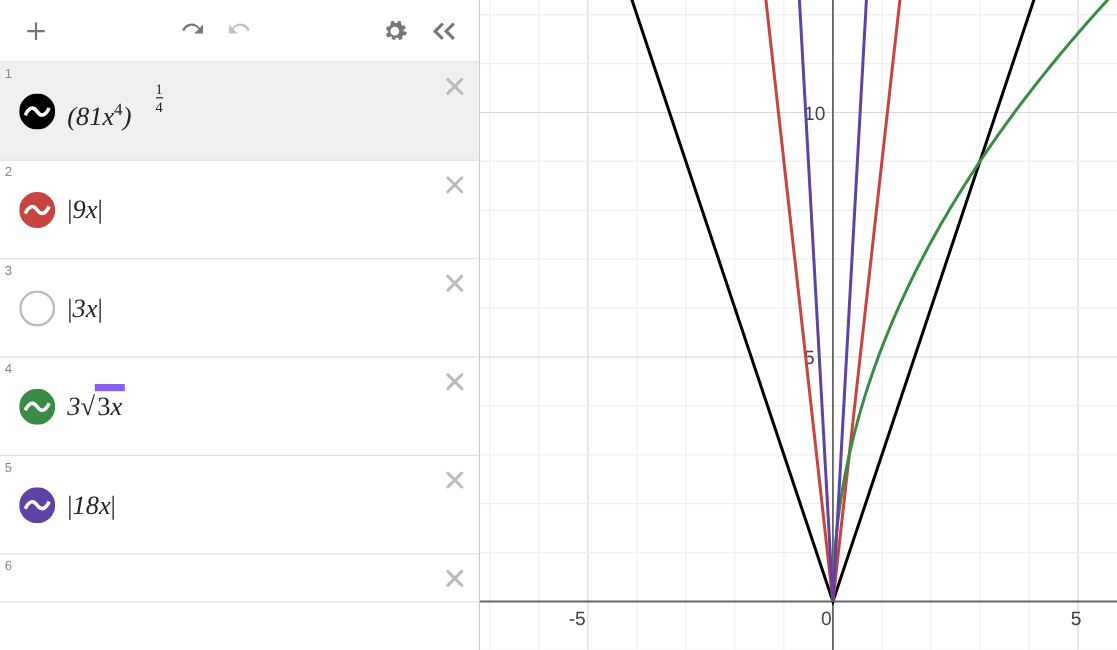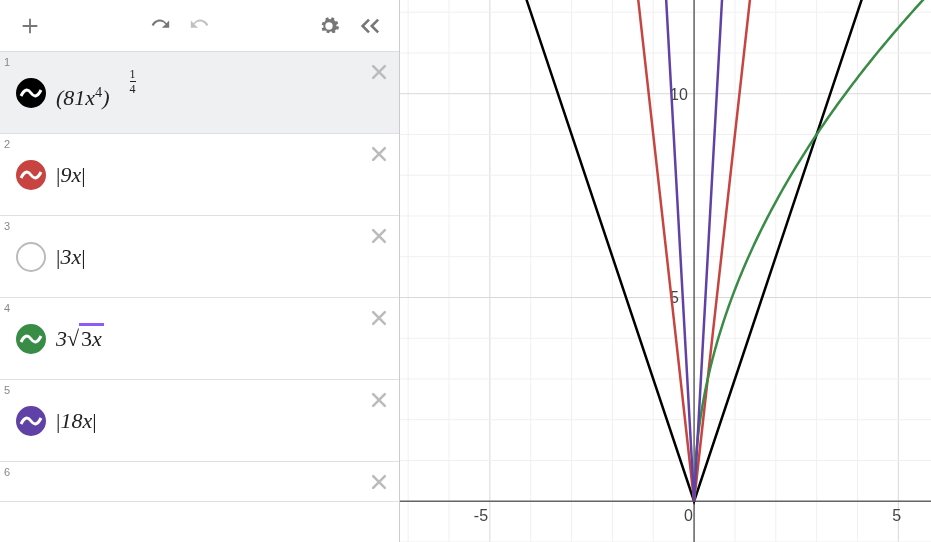--- a/index.html
+++ b/index.html
@@ -99,21 +99,21 @@
           <div class="del"><svg viewBox="0 0 24 24">
               <path d="M5 5l14 14M19 5L5 19" stroke="#bbb" stroke-width="3" stroke-linecap="round"></path>
             </svg></div>
         </div>
         <div class="expr-row">
           <div class="idx">4</div>
           <div class="icon-wrap"><svg viewBox="0 0 30 30">
               <circle cx="15" cy="15" r="14" fill="#388c46" stroke="#388c46" stroke-width="2"></circle>
               <path d="M5 18 Q10 8 15 15 Q20 22 25 12" stroke="#fff" stroke-width="3" fill="none"></path>
             </svg></div>
-          <div class="formula">3<span style="font-style:normal">√<span style="border-top:3px solid #8b5cf6; padding:0 2px">3<i>x</i></span></span></div>
+          <div class="formula">3<span style="font-style:normal">√<span style="border-top:6px solid #8b5cf6; padding:0 2px">3<i>x</i></span></span></div>
           <div class="del"><svg viewBox="0 0 24 24">
               <path d="M5 5l14 14M19 5L5 19" stroke="#bbb" stroke-width="3" stroke-linecap="round"></path>
             </svg></div>
         </div>
         <div class="expr-row">
           <div class="idx">5</div>
           <div class="icon-wrap"><svg viewBox="0 0 30 30">
               <circle cx="15" cy="15" r="14" fill="#6042a6" stroke="#6042a6" stroke-width="2"></circle>
               <path d="M5 18 Q10 8 15 15 Q20 22 25 12" stroke="#fff" stroke-width="3" fill="none"></path>
             </svg></div>

